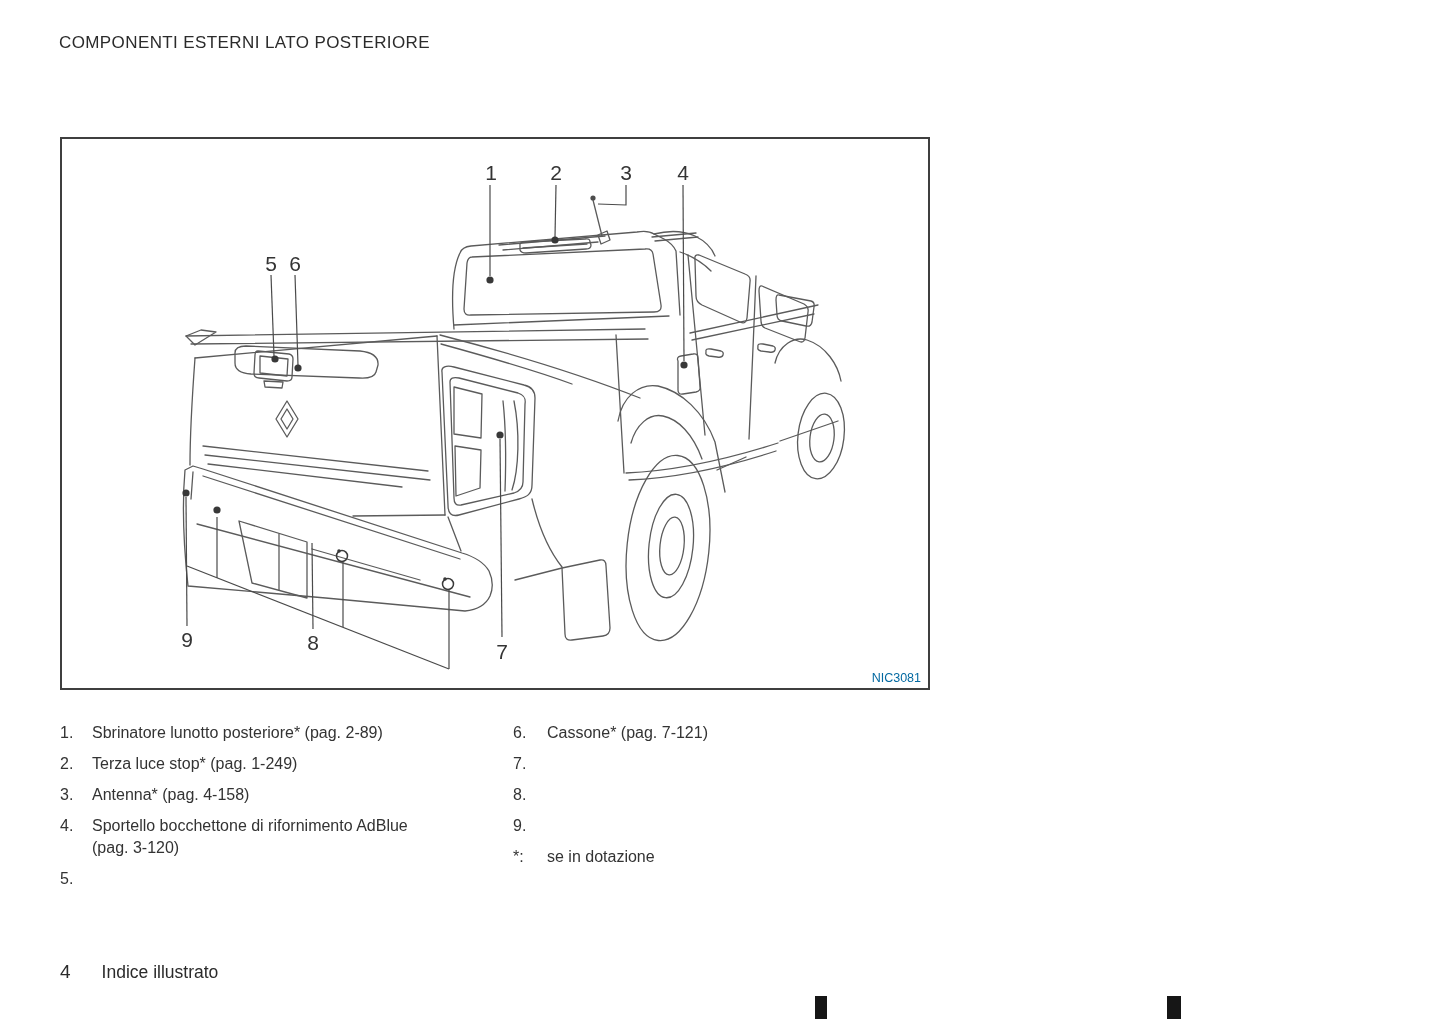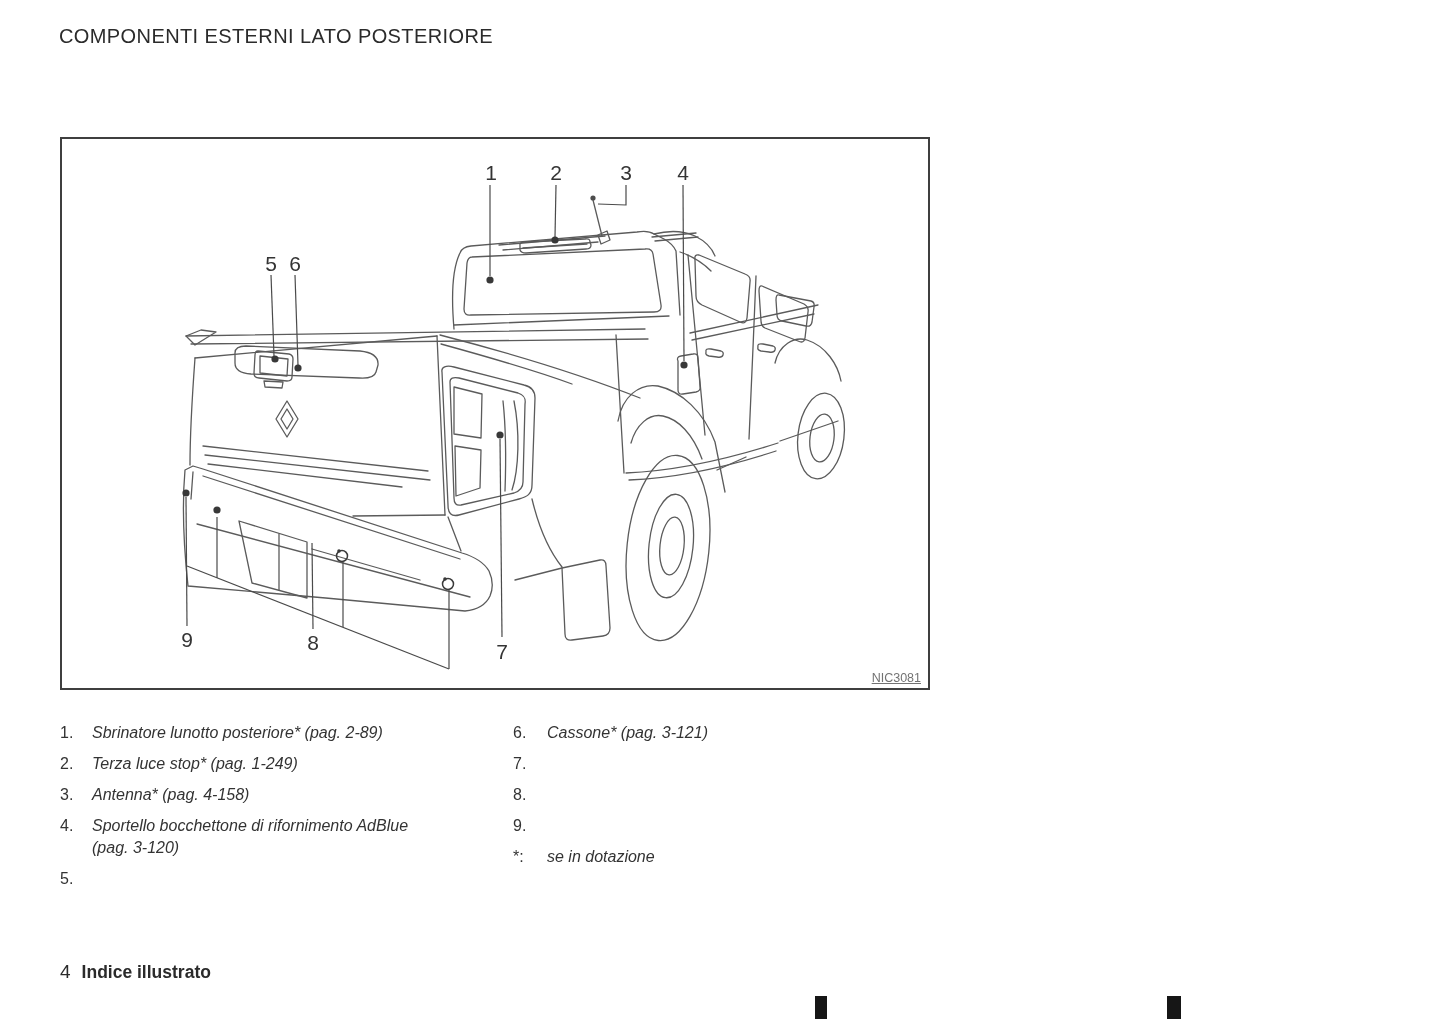--- a/index.html
+++ b/index.html
@@ -1,40 +1,40 @@
 <!DOCTYPE html>
 <html><head>
 <meta charset="utf-8">
 <style>
   html,body{margin:0;padding:0;background:#ffffff;}
   body{position:relative;width:1445px;height:1019px;overflow:hidden;
        font-family:"Liberation Sans","DejaVu Sans",sans-serif;color:#333;}
 
-  .page-title{position:absolute;left:59px;top:25px;font-size:20px;font-weight:500;
+  .page-title{position:absolute;left:59px;top:33px;font-size:17px;font-weight:500;
               letter-spacing:0.4px;color:#2b2b2b;white-space:nowrap;}
 
   .figure{position:absolute;left:60px;top:137px;width:870px;height:553px;
           box-sizing:border-box;border:2px solid #3f3f3f;background:#fff;}
   .figure svg{position:absolute;left:0;top:0;}
-  .figure-code{position:absolute;right:7px;bottom:3px;font-size:12.5px;color:#737373;text-decoration:underline;}
+  .figure-code{position:absolute;right:7px;bottom:3px;font-size:12.5px;color:#0369a1;}
 
   .callout-num{position:absolute;transform:translate(-50%,-50%);
                font-size:21px;color:#343434;line-height:1;}
 
   .legend-col{position:absolute;top:722px;font-size:16px;color:#333;}
   .legend-col.c0{left:60px;width:452px;}
   .legend-col.c1{left:513px;width:430px;}
   .legend-item{display:flex;margin-bottom:9px;}
   .legend-num{flex:0 0 32px;line-height:22px;}
   .c1 .legend-num{flex:0 0 34px;}
-  .legend-text div{line-height:22px;white-space:nowrap;font-style:italic;}
+  .legend-text div{line-height:22px;white-space:nowrap;}
 
   .footer{position:absolute;left:60px;top:961px;display:flex;align-items:baseline;}
   .footer-page{font-size:19px;color:#2b2b2b;}
-  .footer-label{margin-left:11px;font-size:17.5px;font-weight:bold;color:#2b2b2b;}
+  .footer-label{margin-left:31px;font-size:17.5px;font-weight:normal;color:#2b2b2b;}
 
   .print-mark{position:absolute;background:#161616;}
   .print-mark.m1{left:815px;top:996px;width:12px;height:23px;}
   .print-mark.m2{left:1167px;top:996px;width:14px;height:23px;}
 </style>
 </head>
 <body>
 
 <div class="page-title">COMPONENTI ESTERNI LATO POSTERIORE</div>
 
@@ -202,21 +202,21 @@
       </div>
     </div>
     <div class="legend-item">
       <div class="legend-num">5.</div>
     </div>
   </div>
 <div class="legend-col c1">
     <div class="legend-item">
       <div class="legend-num">6.</div>
       <div class="legend-text">
-        <div>Cassone* (pag. 3-121)</div>
+        <div>Cassone* (pag. 7-121)</div>
       </div>
     </div>
     <div class="legend-item">
       <div class="legend-num">7.</div>
     </div>
     <div class="legend-item">
       <div class="legend-num">8.</div>
     </div>
     <div class="legend-item">
       <div class="legend-num">9.</div>

